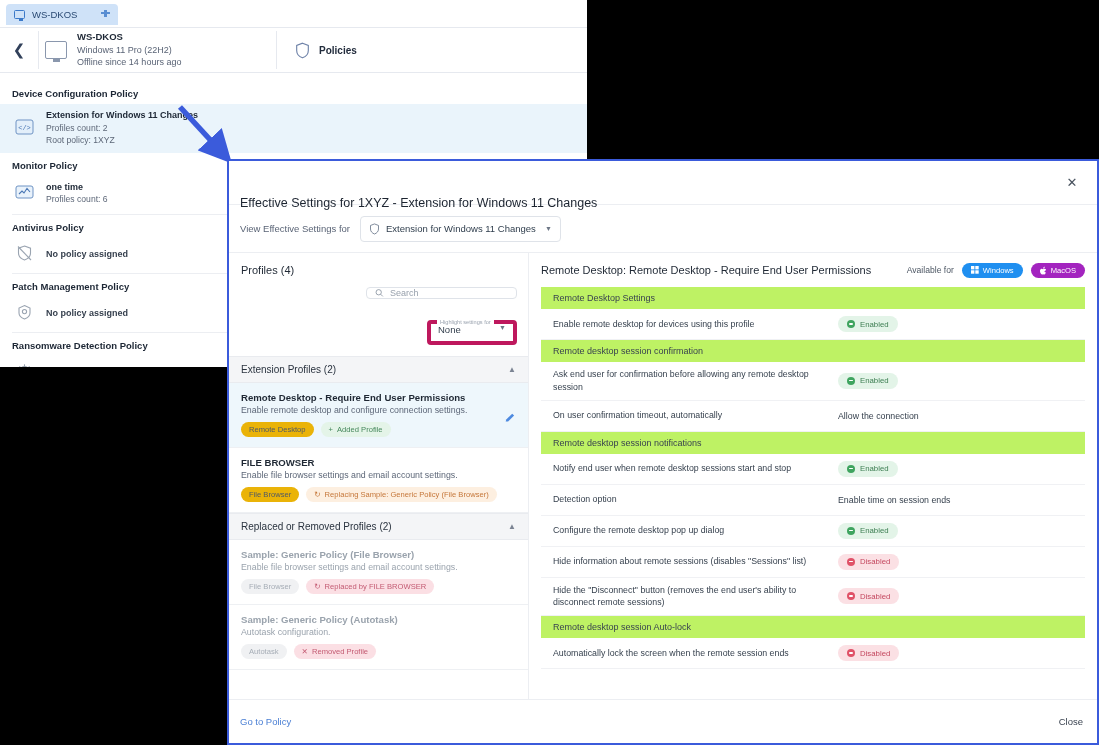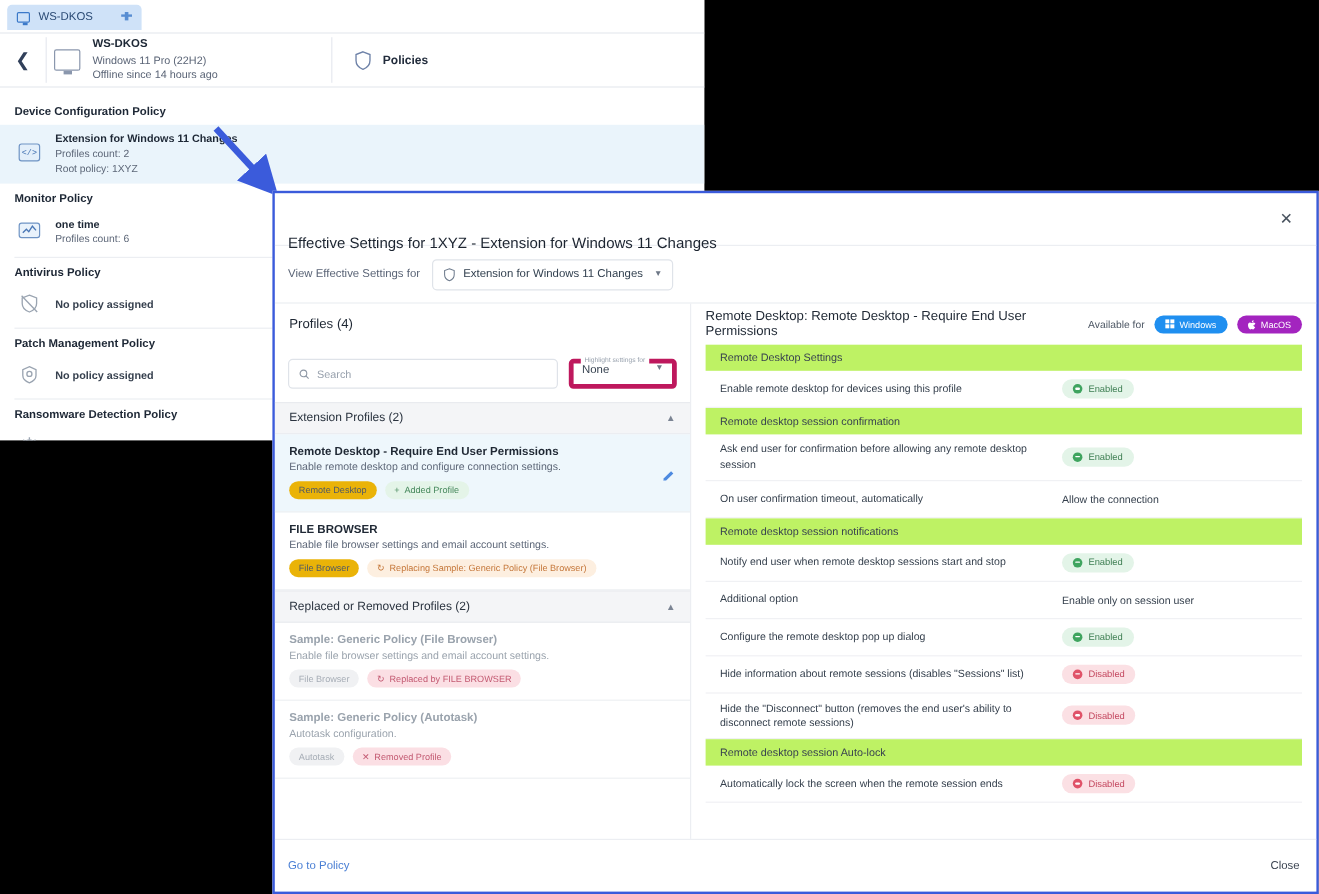--- a/index.html
+++ b/index.html
@@ -86,23 +86,23 @@
     width: 201px; height: 26px; border: 1px solid #dfe3e9; border-radius: 4px;
     display: flex; align-items: center; gap: 6px; padding: 0 8px; cursor: pointer;
     background: #fff;
   }
   .select-box .sv { flex: 1; font-size: 9.5px; color: #32404f; }
   .caret { font-size: 7px; color: #6d7786; }
 
   .body-split { flex: 1; display: flex; border-top: 1px solid #eceef2; min-height: 0; }
 
   
-  .col-left { width: 347px; border-right: 1px solid #eceef2; display: flex; flex-direction: column; min-height: 0; }
+  .col-left { width: 300px; border-right: 1px solid #eceef2; display: flex; flex-direction: column; min-height: 0; }
   .col-head { height: 34px; display: flex; align-items: center; padding: 0 12px; font-size: 11px; color: #1f2834; }
-  .filters { display: flex; gap: 9px; padding: 0 11px 11px 11px; align-items: flex-end;}
+  .filters { display: flex; gap: 9px; padding: 0 11px 11px 11px; align-items: flex-end; flex-direction: column;}
   .search-wrap {
     flex: 1; height: 25px; border: 1px solid #dfe3e9; border-radius: 4px;
     display: flex; align-items: center; gap: 6px; padding: 0 8px; background: #fff;
   }
   .search-wrap input {
     border: none; outline: none; font-size: 9px; color: #34404e; width: 100%;
     font-family: "Liberation Sans", sans-serif; background: transparent;
   }
   .search-wrap input::placeholder { color: #98a1ad; }
   .hl-wrap {
@@ -446,22 +446,22 @@
 
           <div class="set-row">
             <div class="set-label">Notify end user when remote desktop sessions start and stop</div>
             <span class="badge ok">
               <span class="bdot g"></span>
               <span>Enabled</span>
             </span>
           </div>
 
           <div class="set-row">
-            <div class="set-label">Additional option</div>
-            <span class="set-value">Enable only on session user</span>
+            <div class="set-label">Detection option</div>
+            <span class="set-value">Enable time on session ends</span>
           </div>
 
 
           <div class="set-row">
             <div class="set-label">Configure the remote desktop pop up dialog</div>
             <span class="badge ok">
               <span class="bdot g"></span>
               <span>Enabled</span>
             </span>
           </div>

